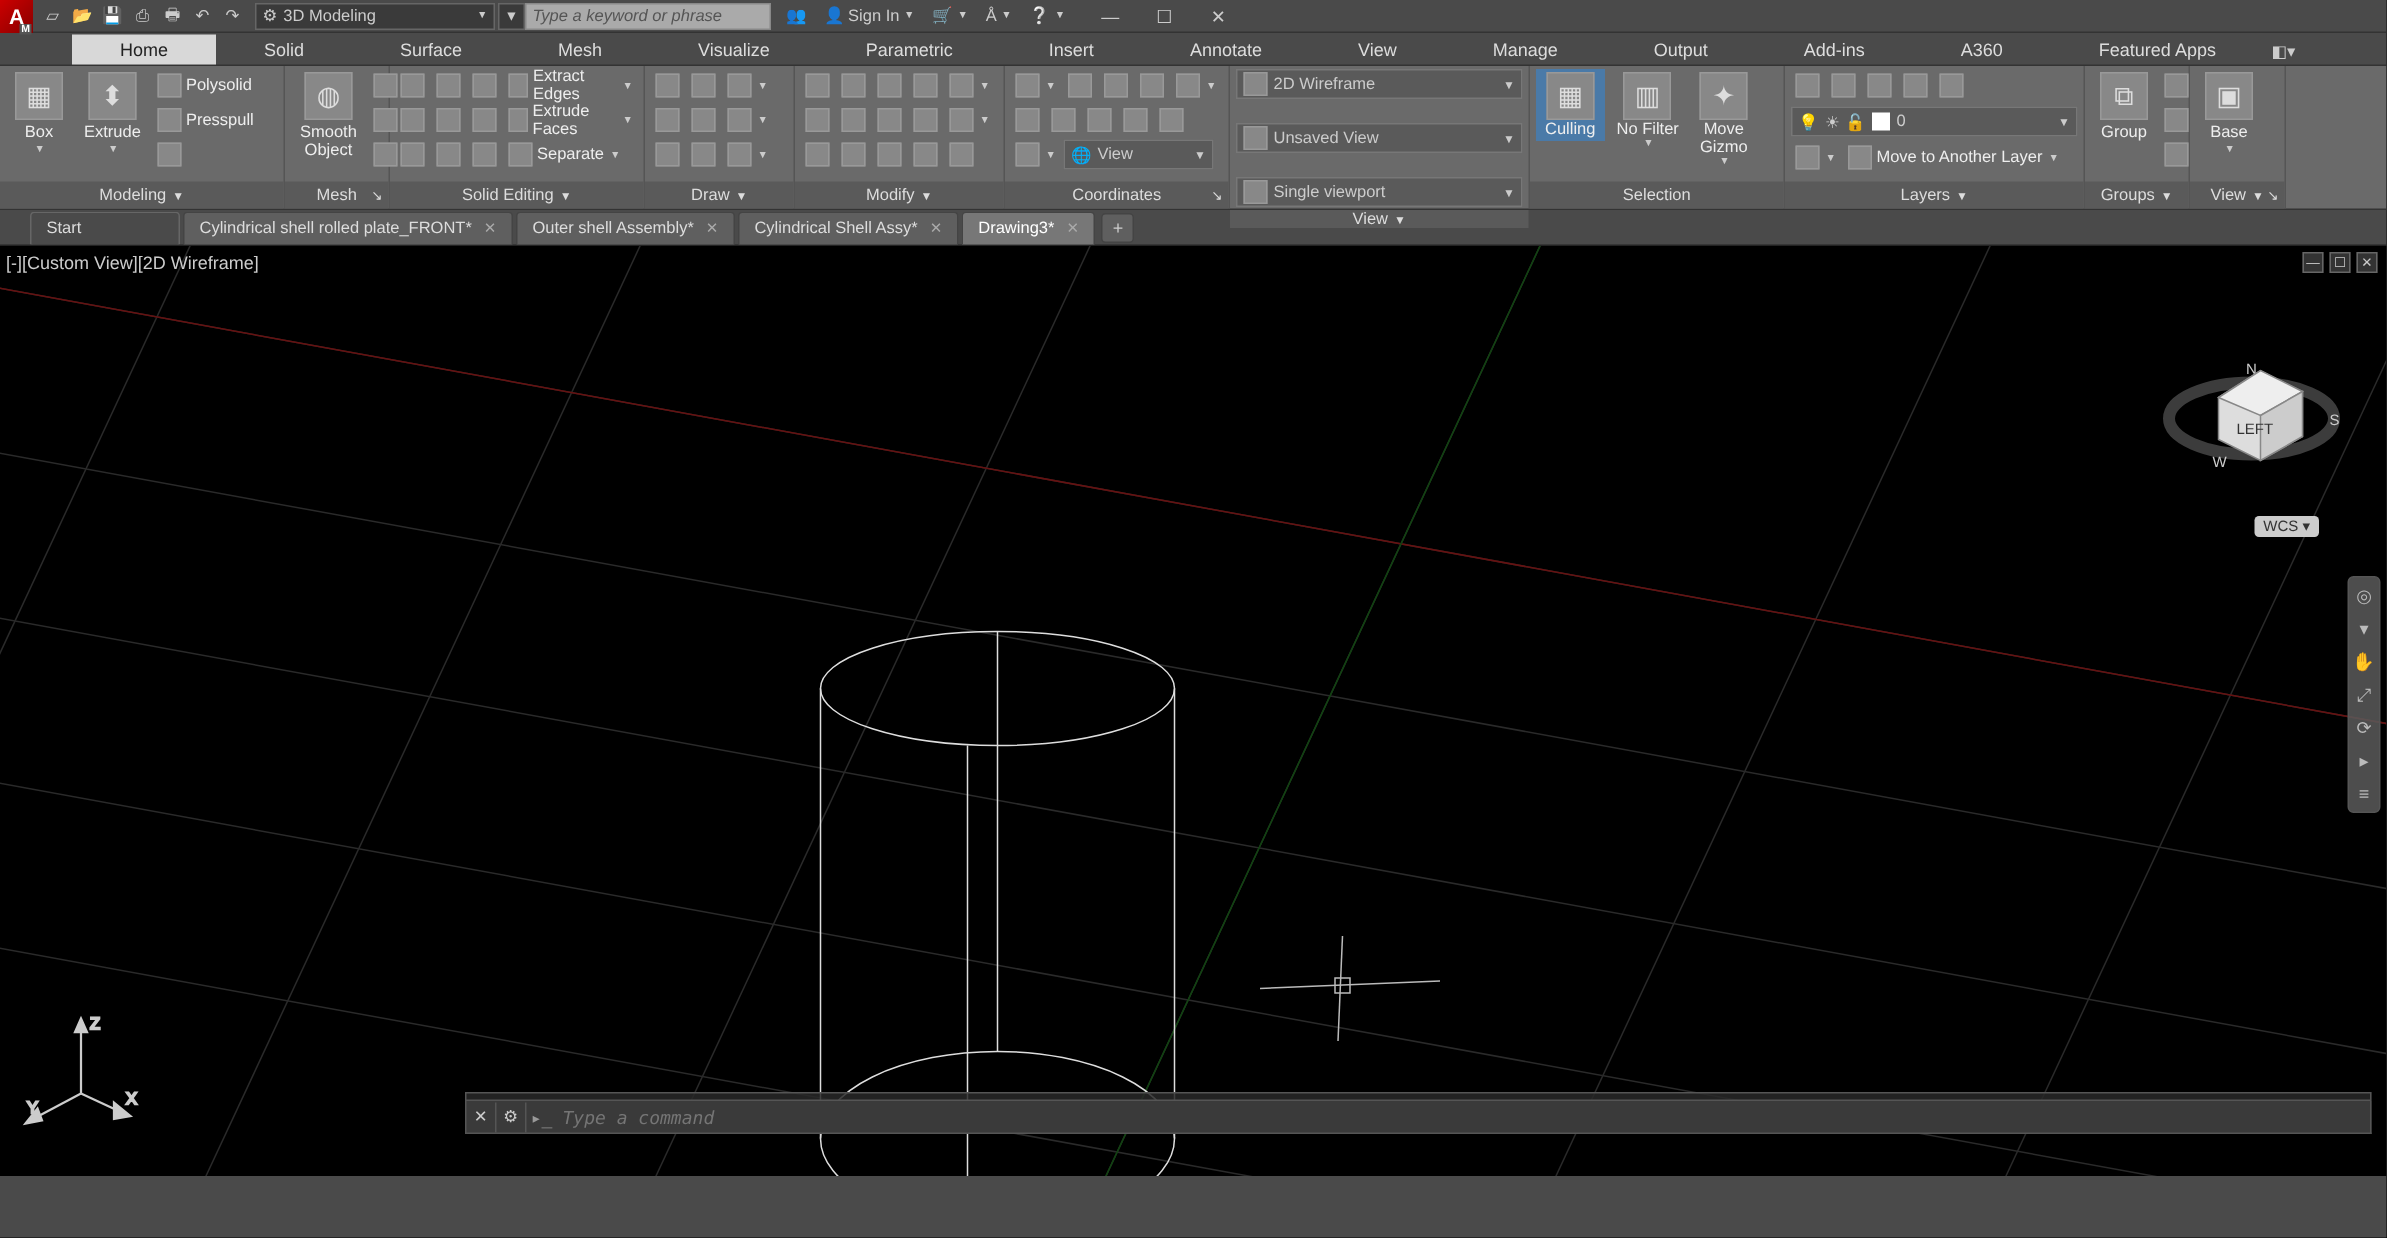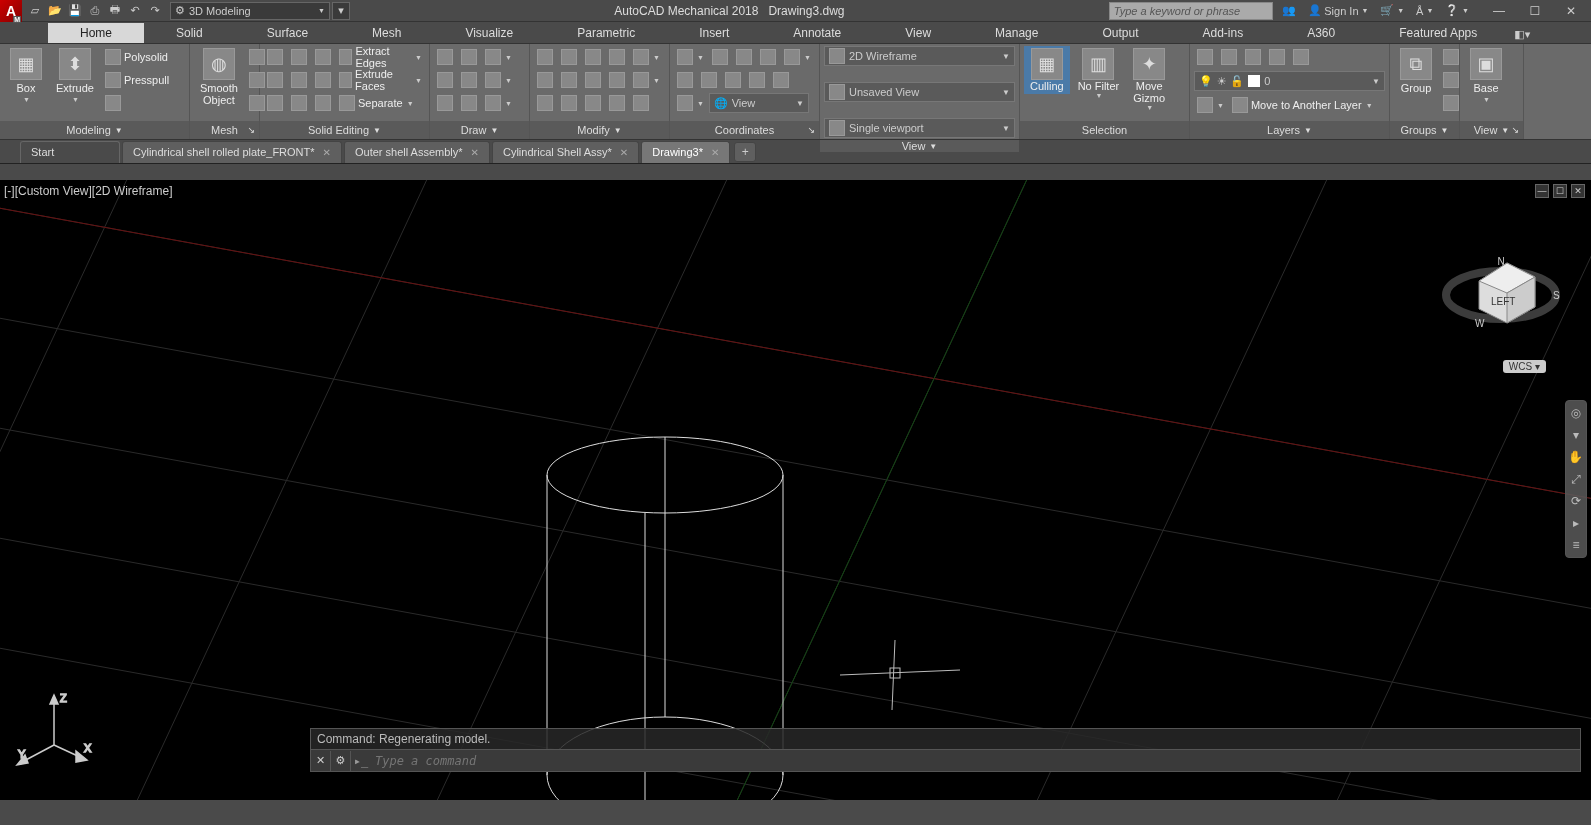--- a/index.html
+++ b/index.html
@@ -48,21 +48,21 @@
 
 
 .filetabs { height:24px; background:#4a4a4a; display:flex; align-items:center; padding-left:20px; gap:0; border-bottom:1px solid #222;}
 .ftab { height:22px; background:#5f5f5f; border:1px solid #444; border-bottom:none; padding:0 10px; display:flex; align-items:center; gap:8px; font-size:11px; color:#ddd; cursor:pointer; border-radius:3px 3px 0 0; margin-right:2px;}
 .ftab.active { background:#777; color:#fff;}
 .ftab.start { background:#4a4a4a; border-color:#666; min-width:100px;}
 .ftab .x { font-size:10px; color:#aaa;}
 .ftab-add { width:22px; height:20px; background:#5f5f5f; border:1px solid #444; display:flex; align-items:center; justify-content:center; border-radius:3px; cursor:pointer; margin-left:2px;}
 
 
-.viewport { position:relative; background:#000; height:620px; overflow:hidden;margin-top:16px;}
+.viewport { position:relative; background:#000; height:620px; overflow:hidden;}
 .vp-label { position:absolute; top:4px; left:4px; font-size:12px; color:#ccc; z-index:5;}
 .vp-controls { position:absolute; top:4px; right:6px; display:flex; gap:4px; z-index:5;}
 .vp-ctrl { width:14px; height:14px; background:#333; border:1px solid #666; color:#ccc; font-size:9px; display:flex; align-items:center; justify-content:center; cursor:pointer;}
 .grid-svg { position:absolute; inset:0; }
 .cylinder { position:absolute; left:545px; top:255px; }
 .crosshair { position:absolute; left:840px; top:460px; pointer-events:none;}
 .viewcube-wrap { position:absolute; top:55px; right:30px; width:120px; height:120px; }
 .wcs-badge { position:absolute; top:180px; right:45px; background:#ccc; color:#333; font-size:10px; padding:1px 6px; border-radius:3px;}
 .navbar { position:absolute; right:4px; top:220px; width:22px; background:rgba(90,90,90,0.85); border:1px solid #555; border-radius:4px; display:flex; flex-direction:column; align-items:center; padding:4px 0; gap:6px;}
 .nav-btn { width:16px; height:16px; color:#bbb; font-size:12px; display:flex; align-items:center; justify-content:center; cursor:pointer;}
@@ -89,24 +89,20 @@
     <div class="qat-btn">🖶</div>
     <div class="qat-btn">↶</div>
     <div class="qat-btn">↷</div>
   </div>
   <div class="workspace-sel">
     <span>⚙</span>
     <span>3D Modeling</span>
     <span class="dd" style="margin-left:auto">▼</span>
   </div>
   <div class="qat-btn" style="margin-left:2px;background:#3a3a3a;border:1px solid #666;">▾</div>
-  <div class="title-center">
-    <span>AutoCAD Mechanical 2018</span>&nbsp;&nbsp;
-    <span>Drawing3.dwg</span>
-  </div>
   <div class="search-box">Type a keyword or phrase</div>
   <div class="title-right">
     <div class="tr-btn">👥</div>
     <div class="tr-btn">
       <span>👤</span>
       <span>Sign In</span>
       <span class="dd">▼</span>
     </div>
     <div class="tr-btn">🛒<span class="dd">▼</span></div>
     <div class="tr-btn">Å<span class="dd">▼</span></div>
@@ -676,21 +672,20 @@
       <line x1="40" y1="55" x2="68" y2="68"></line>
         <polygon points="73,70 62,61 62,72"></polygon>
       <text x="46" y="12" font-size="11">Z</text>
       <text x="4" y="68" font-size="11">Y</text>
       <text x="70" y="62" font-size="11">X</text>
     </g>
   </svg>
 
   <div class="cmd-area">
     <div class="cmd-hist">
-      <div>Command:  Regenerating model.</div>
     </div>
     <div class="cmd-input-row">
       <div class="cmd-left-btn">✕</div>
       <div class="cmd-left-btn">⚙</div>
       <div class="cmd-prompt">▸_</div>
       <input class="cmd-input" placeholder="Type a command" style="">
     </div>
   </div>
 </div>
 

